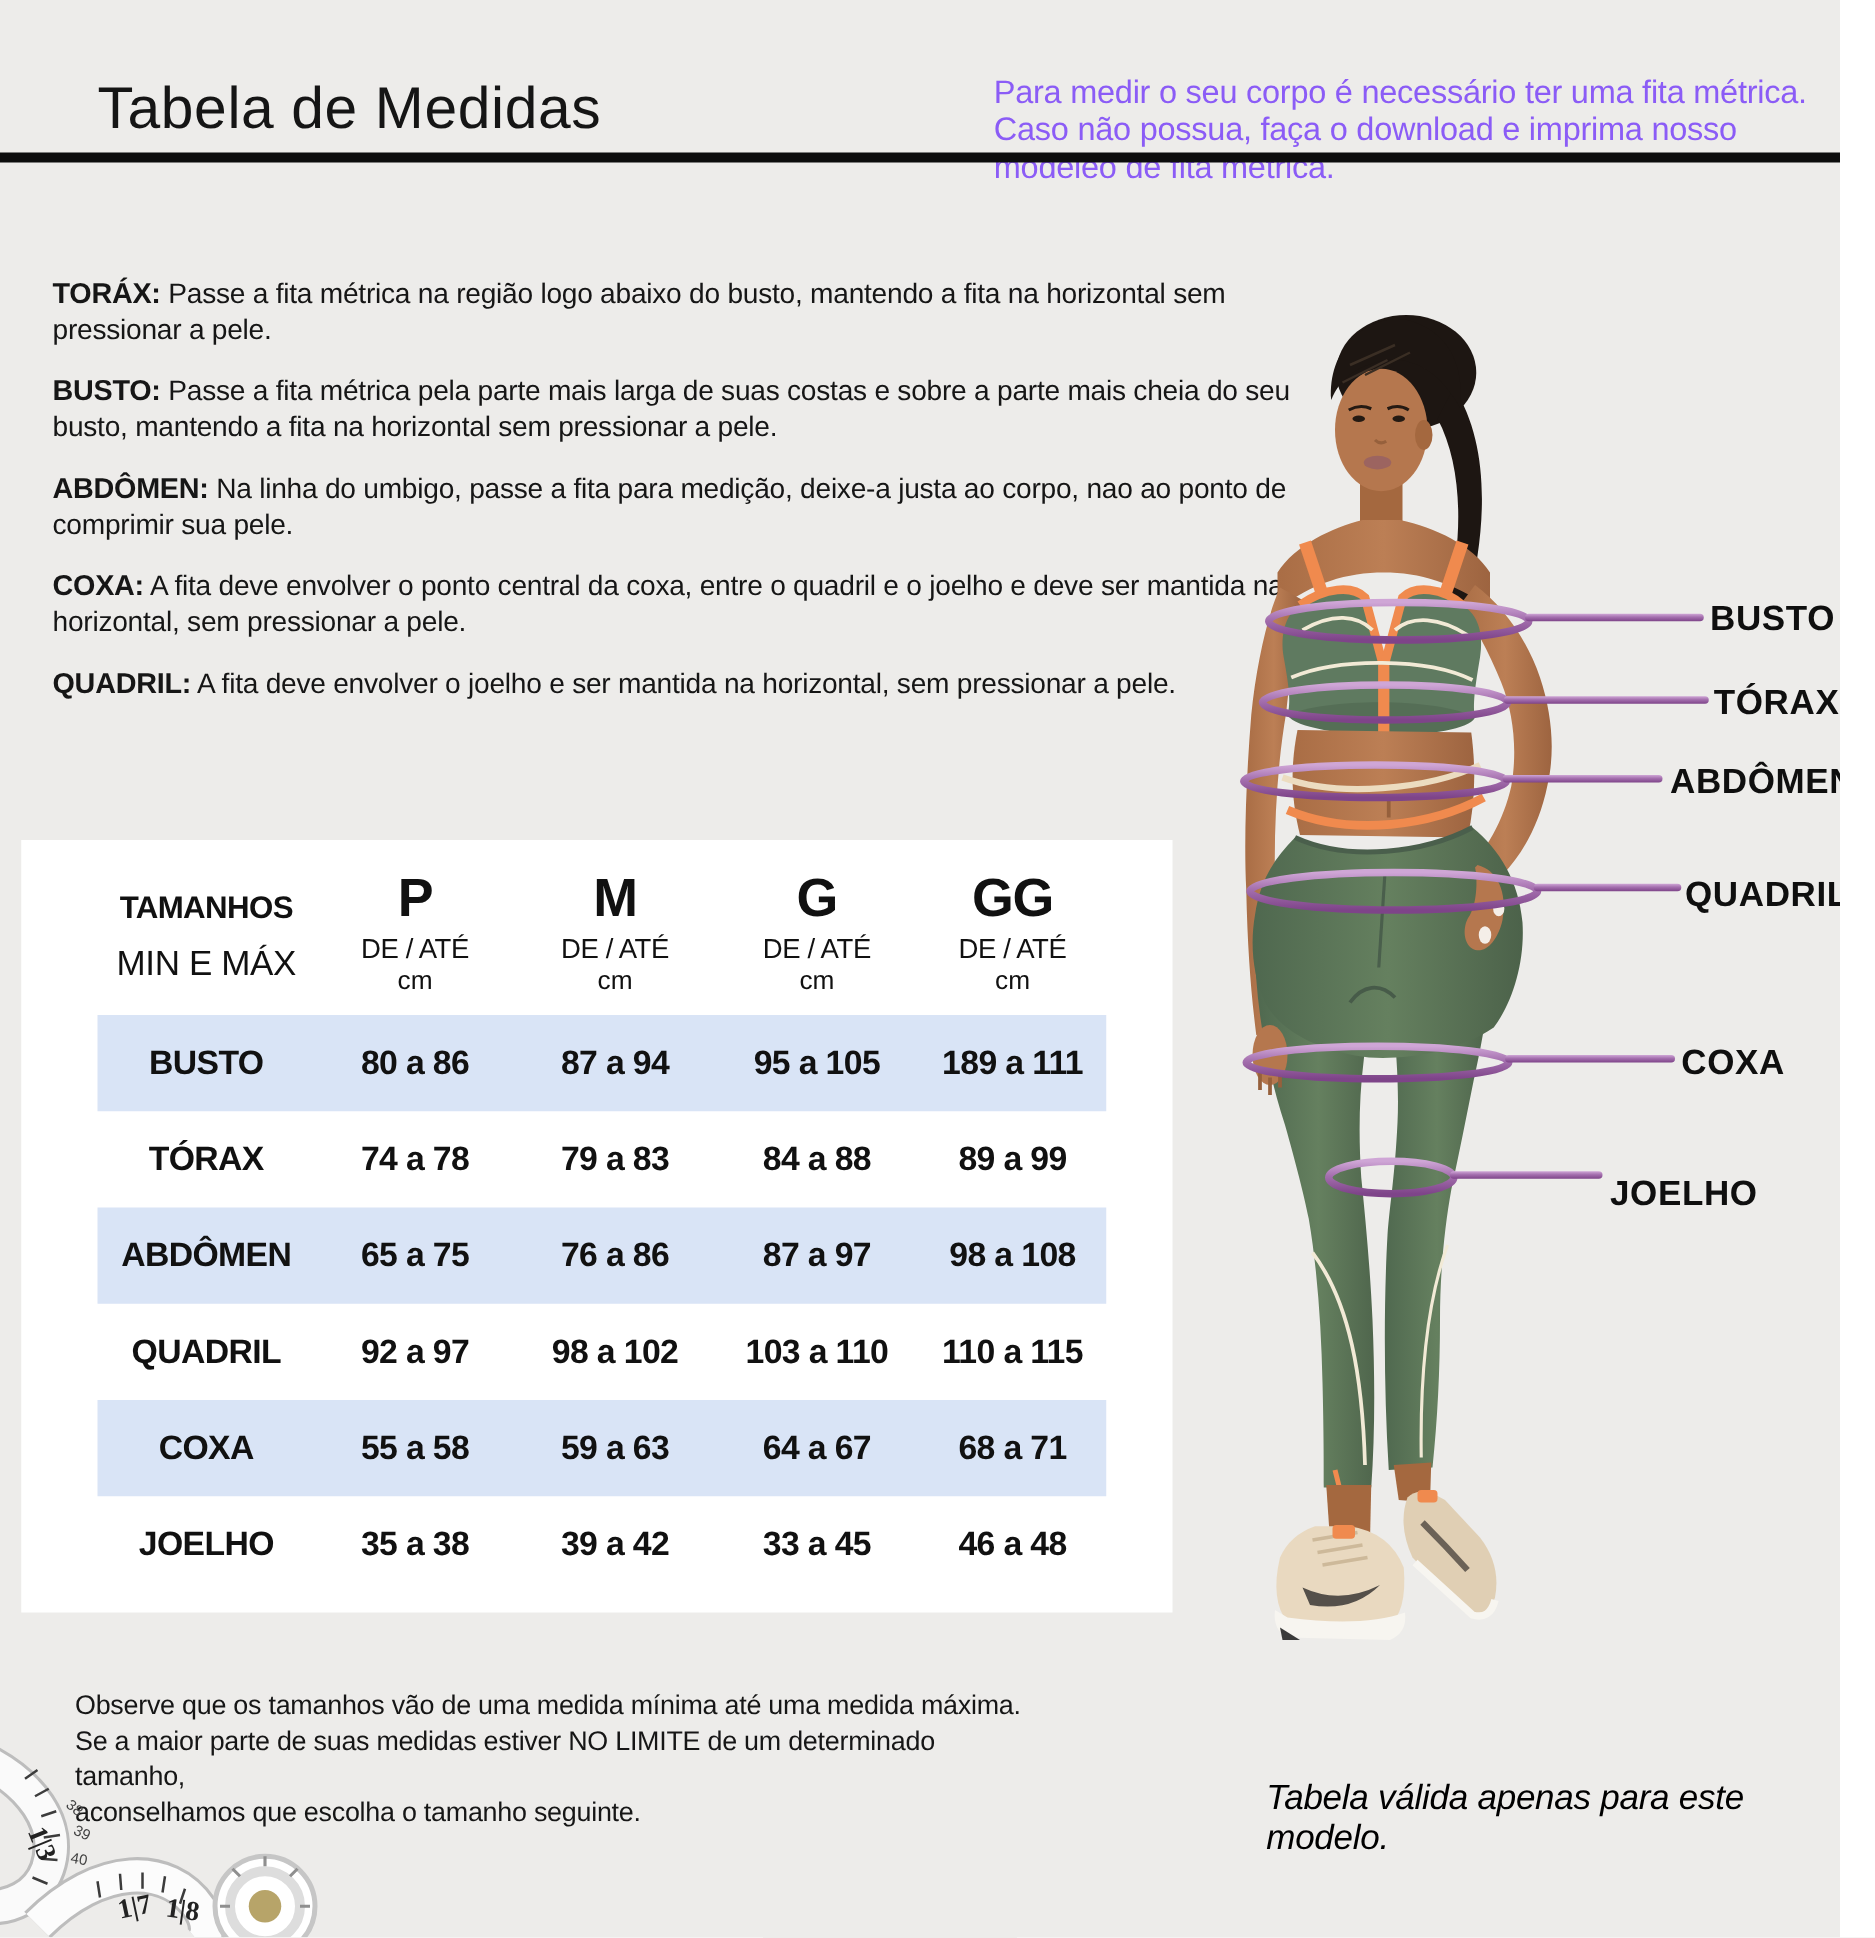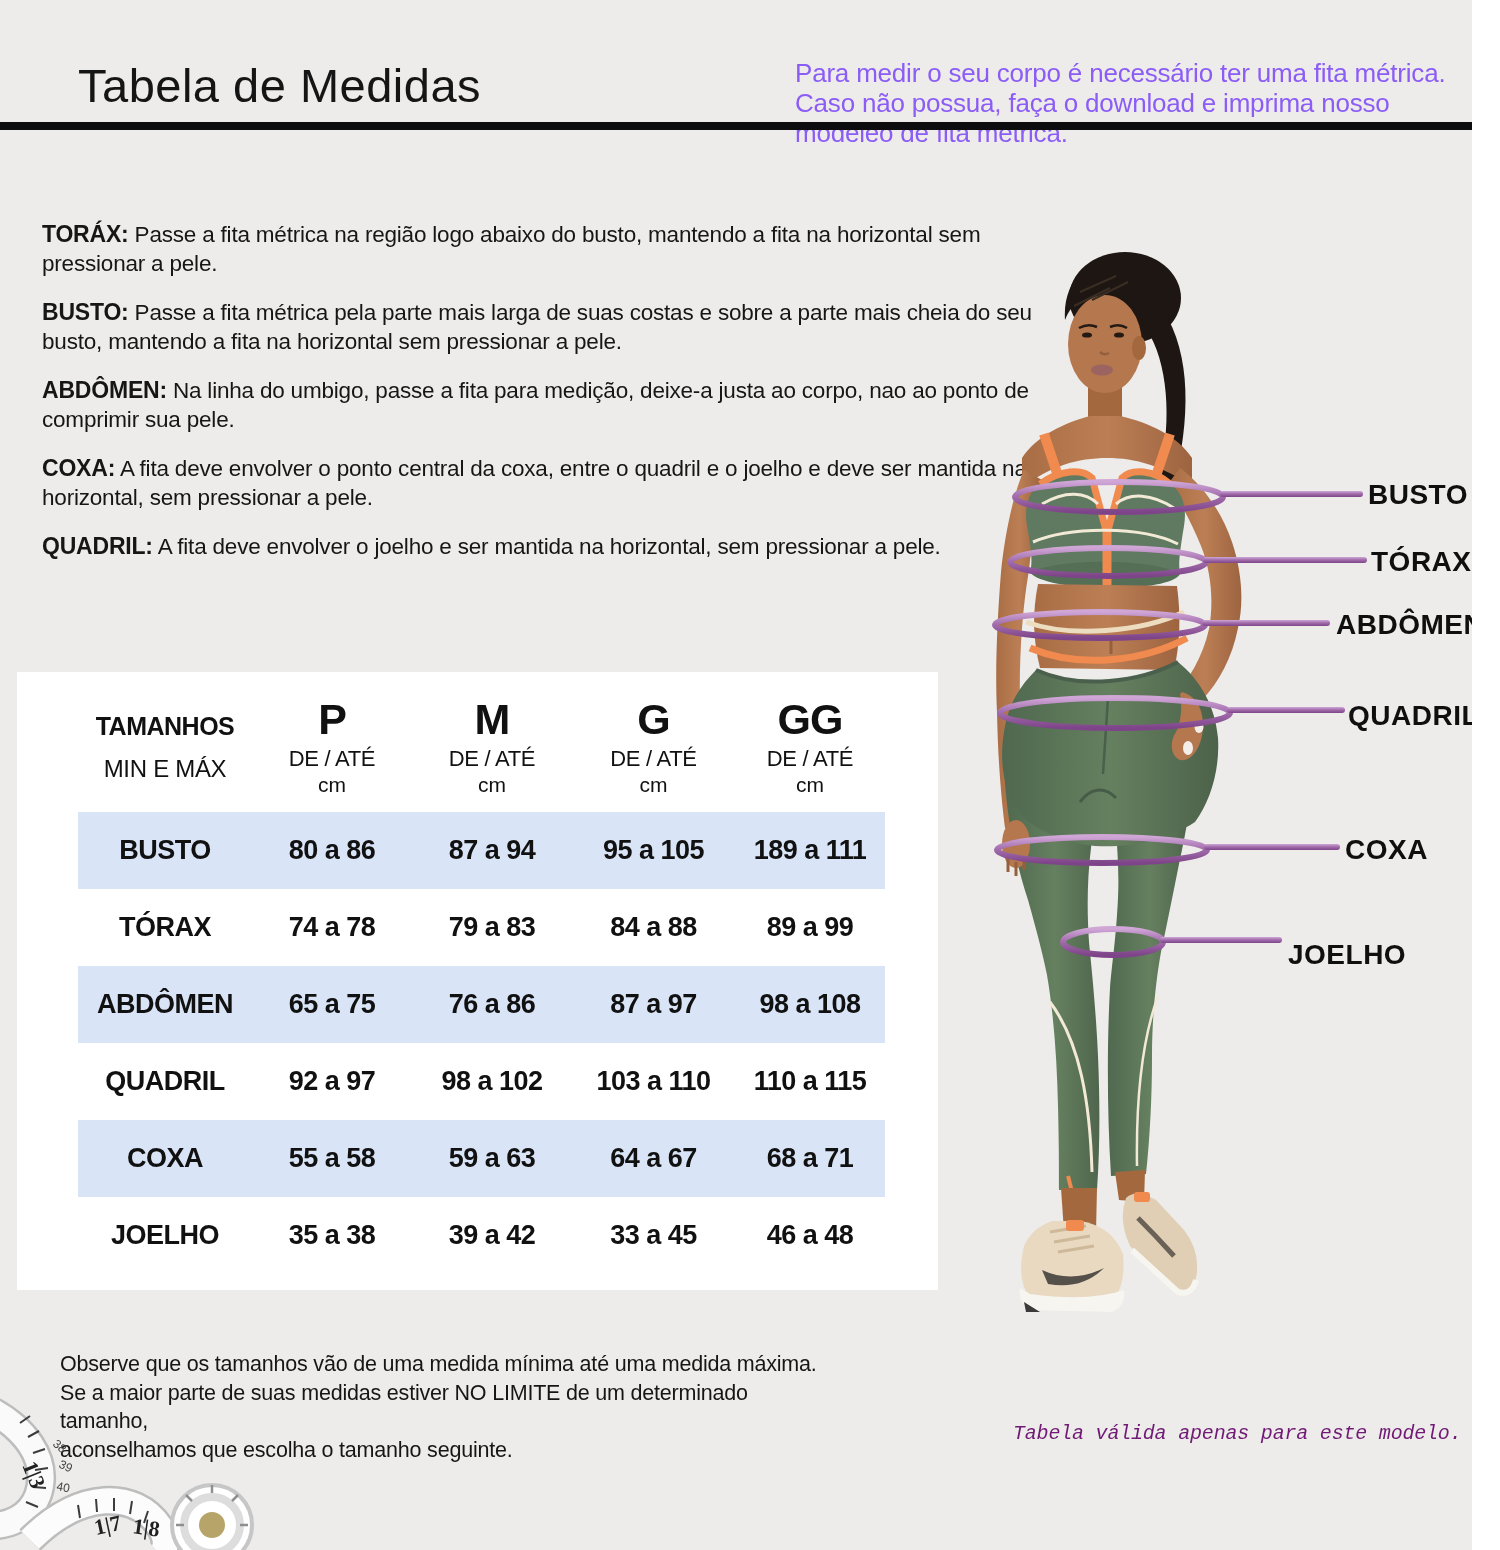--- a/index.html
+++ b/index.html
@@ -43,35 +43,35 @@
   }
   .trow{
     display:grid;
     grid-template-columns:174px 160px 160px 163px 150px;
     align-items:center;
   }
   .thead{height:114px;align-items:start;}
   .thead .hcell{text-align:center;}
   .hc0{padding-top:14px;}
   .h-title{font-size:25px;font-weight:bold;letter-spacing:-0.5px;}
-  .h-sub{font-size:24px;margin-top:14px;letter-spacing:-0.3px;}
+  .h-sub{font-size:28px;margin-top:14px;letter-spacing:-0.3px;}
   .h-size{font-size:43px;font-weight:bold;line-height:1;letter-spacing:-1px;}
   .h-range{font-size:22px;margin-top:5px;letter-spacing:-0.3px;}
   .h-unit{font-size:21px;margin-top:1px;}
   .drow{height:77px;}
   .drow.blue{background:#d9e4f6;}
   .dcell{text-align:center;font-size:27px;font-weight:bold;letter-spacing:-0.5px;}
   
   .footer-note{
     position:absolute;left:60px;top:1350px;width:760px;
     font-size:21.5px;line-height:28.5px;letter-spacing:-0.2px;color:#161616;
   }
   .model-note{
     position:absolute;left:1013px;top:1422px;width:470px;
-    font-size:20px;font-style:italic;letter-spacing:-0.2px;color:#701a75;font-family:Liberation Mono, monospace;
+    font-size:28px;font-style:italic;letter-spacing:-0.2px;color:#000000;
   }
   
   .model-art{position:absolute;left:930px;top:240px;width:570px;height:1110px;}
   .body-label{
     position:absolute;font-size:28px;font-weight:bold;letter-spacing:0.5px;color:#0f0f0f;
     white-space:nowrap;
   }
   .tape-art{position:absolute;left:0;top:1375px;width:290px;height:175px;}
 </style>
 </head>

